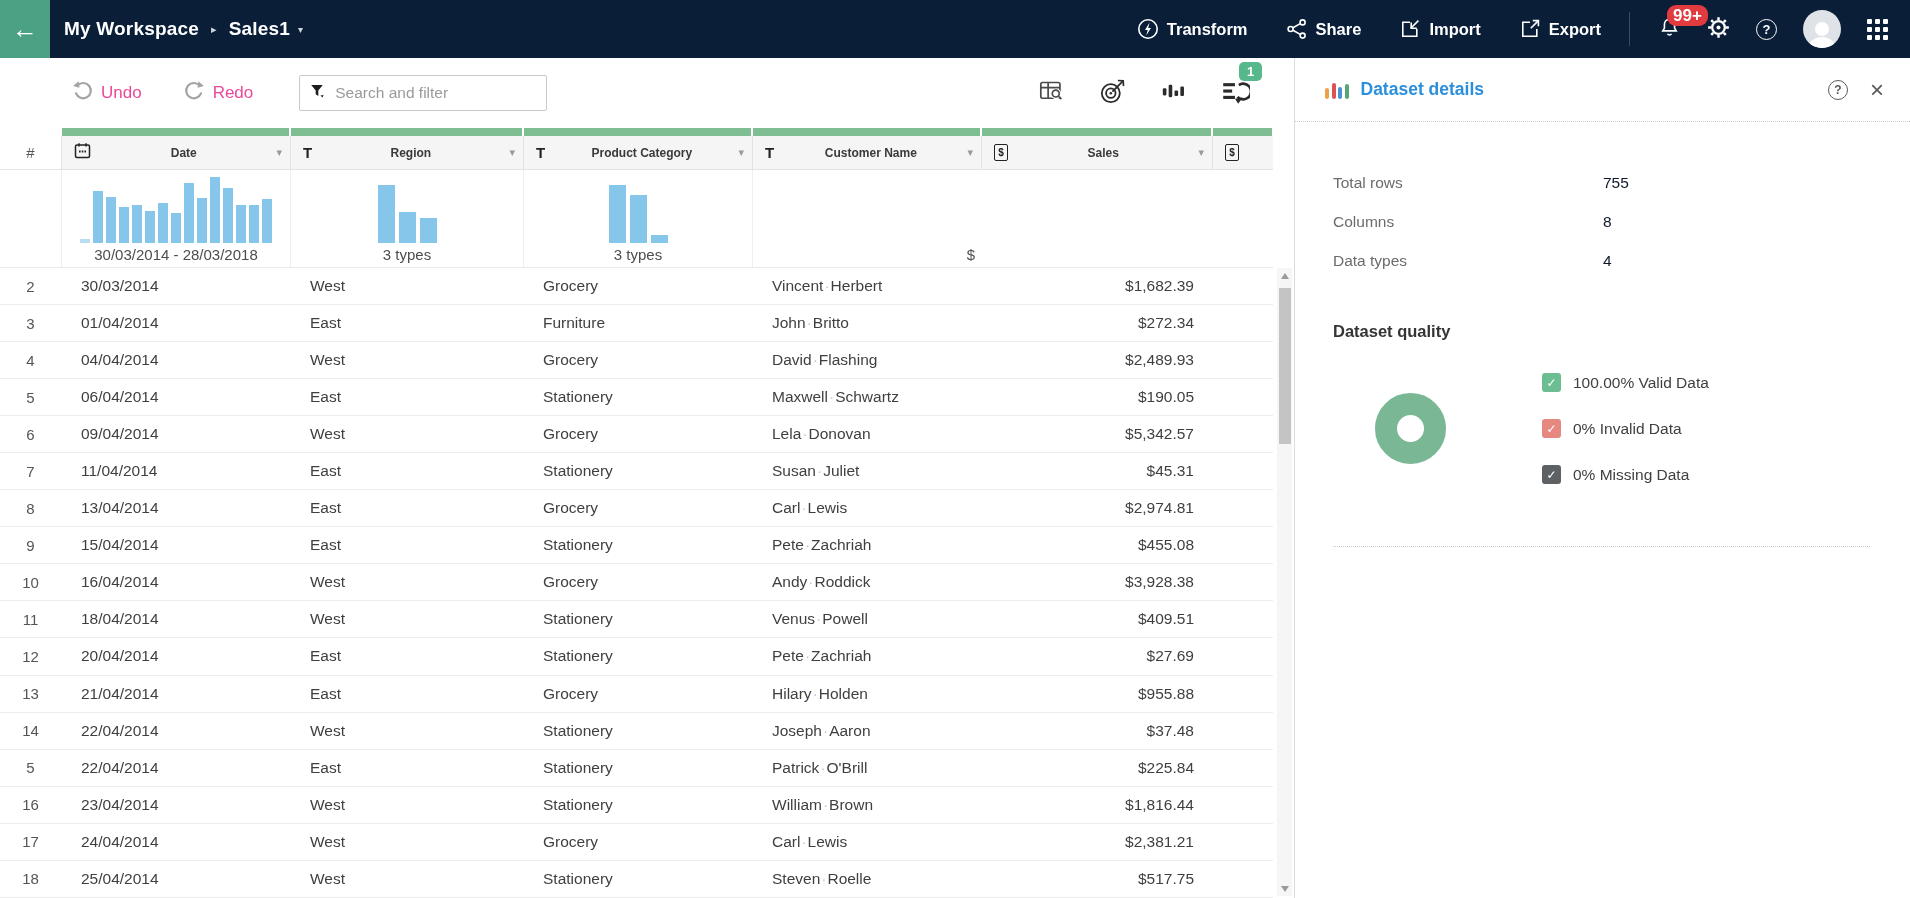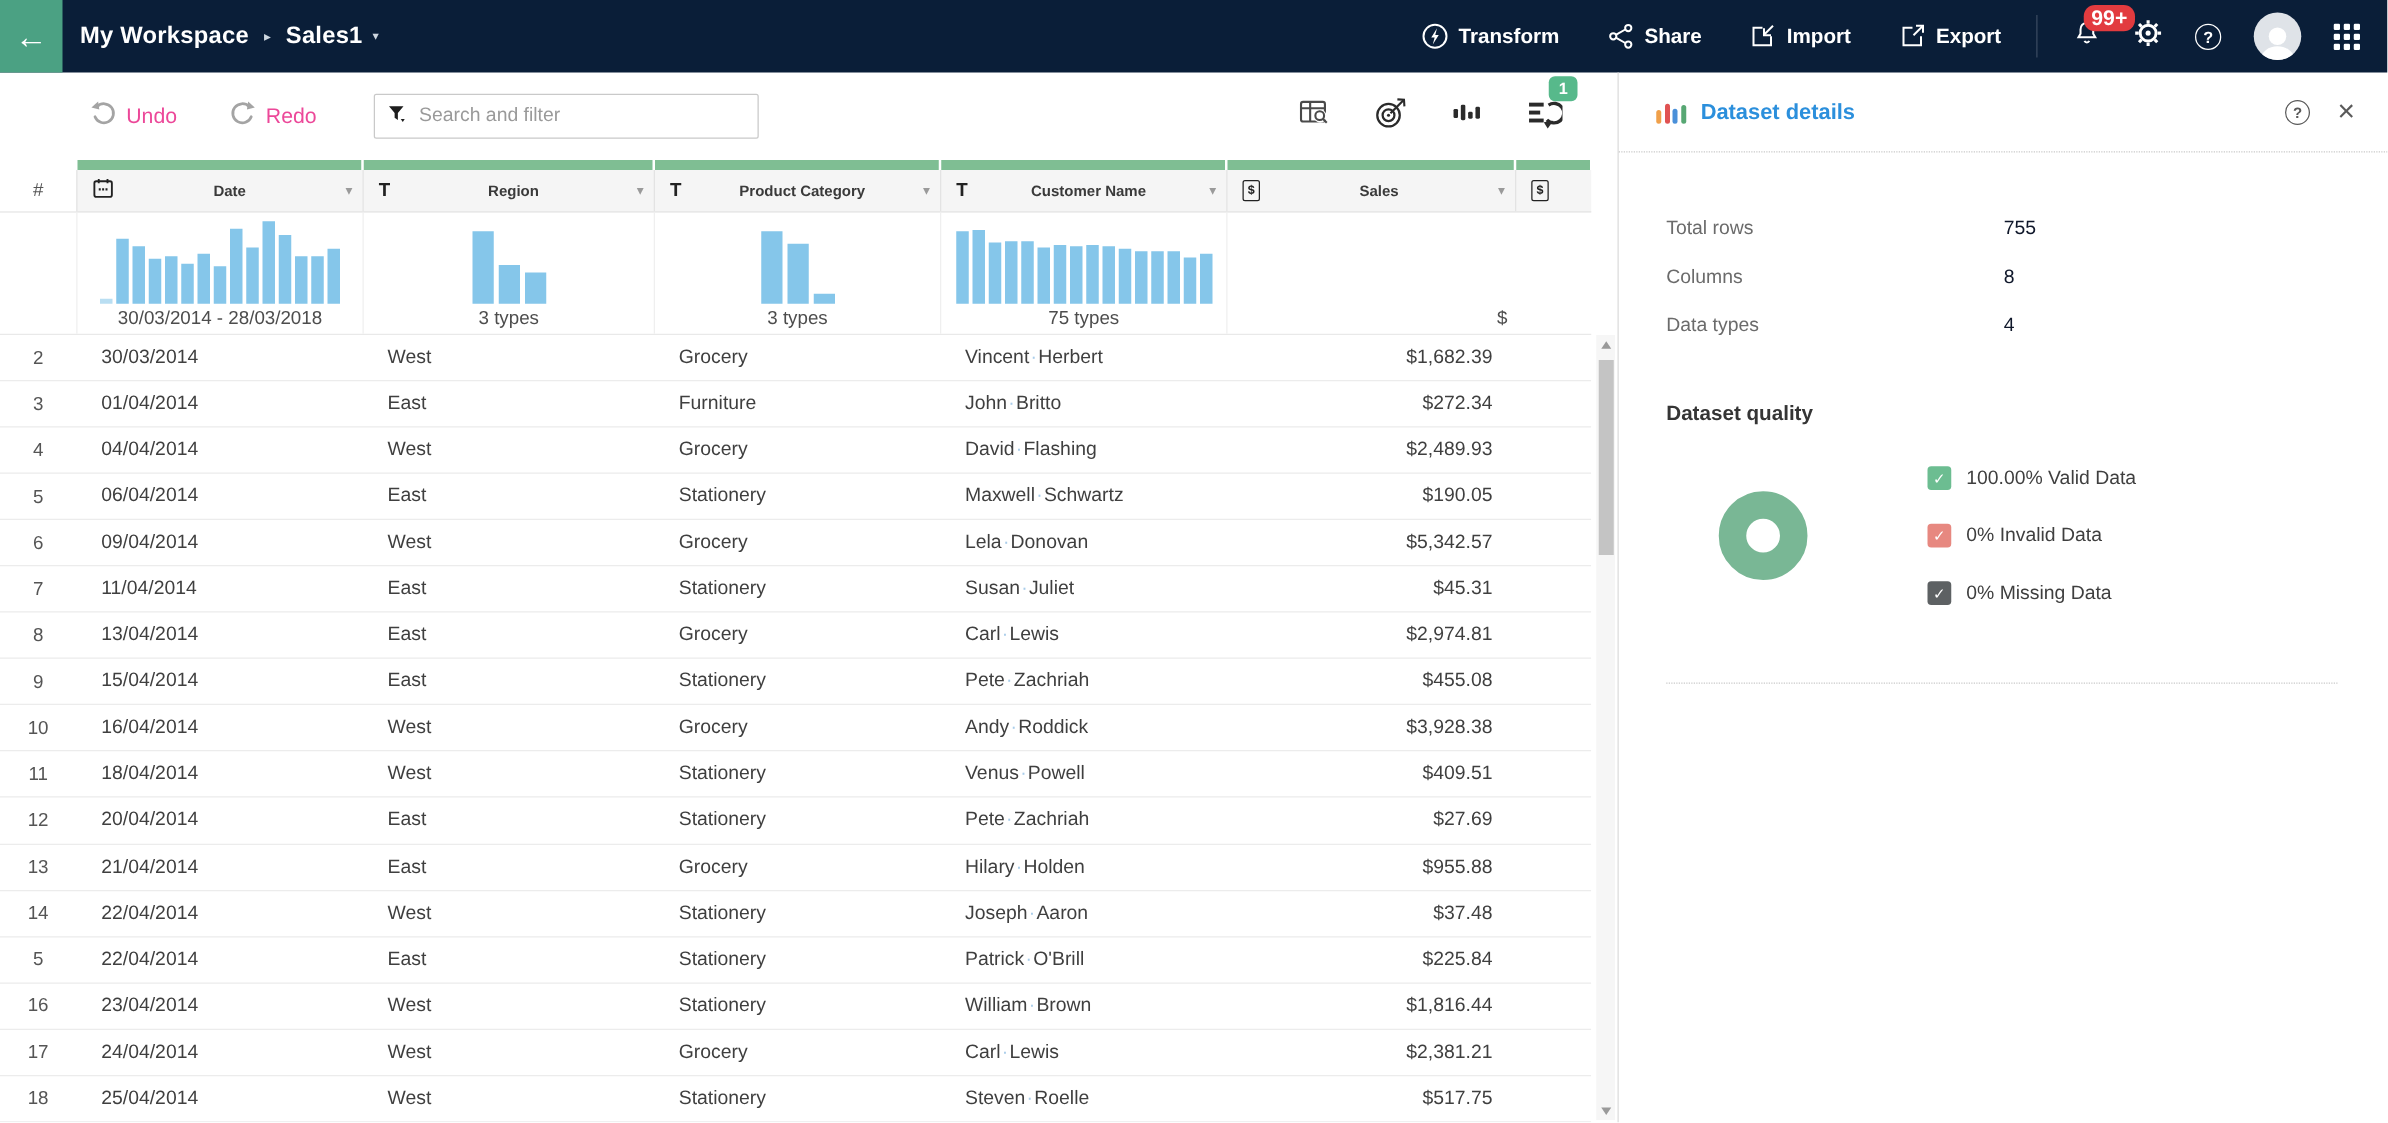--- a/index.html
+++ b/index.html
@@ -31,21 +31,21 @@
 
   
   .content { display:flex; height:840px; }
   .main { width:1294px; position:relative; }
   .panel { width:616px; border-left:1px solid #dcdcdc; }
 
   
   .toolbar { height:70px; display:flex; align-items:center; padding-left:72px; }
   .tb-btn { display:flex; align-items:center; gap:8px; color:#ec4899; font-size:17px; cursor:pointer; }
   .tb-btn + .tb-btn { margin-left:42px; }
-  .search-box { margin-left:46px; width:308px; height:36px; border:1px solid #c9c9c9; border-radius:2px;
+  .search-box { margin-left:46px; width:248px; height:36px; border:1px solid #c9c9c9; border-radius:2px;
     display:flex; align-items:center; padding:0 10px; gap:9px; background:#fff; }
   .search-box input { border:none; outline:none; font-size:15.5px; flex:1;
     font-family:"Liberation Sans",sans-serif; color:#333; }
   .search-box input::placeholder { color:#9a9a9a; }
   .tool-icons { margin-left:auto; margin-right:44px; display:flex; align-items:center; gap:34px; }
   .tool-icon { position:relative; cursor:pointer; }
   .badge1 { position:absolute; top:-16px; left:18px; background:#57b98b; color:#fff; font-size:13px;
     font-weight:700; border-radius:5px; padding:2px 8px; line-height:1.2; }
 
   
@@ -367,41 +367,20 @@
           </div>
           <div class="hist-cell">
             <div class="bars" style="gap: 4px;">
               <i style="width: 17px; height: 58px;"></i>
               <i style="width: 17px; height: 48px;"></i>
               <i style="width: 17px; height: 8px;"></i>
             </div>
             <div class="hist-cap">3 types</div>
           </div>
           <div class="hist-cell">
-            <div class="bars" style="gap: 3px;">
-              <i style="width: 10px; height: 58px;"></i>
-              <i style="width: 10px; height: 59px;"></i>
-              <i style="width: 10px; height: 49px;"></i>
-              <i style="width: 10px; height: 50px;"></i>
-              <i style="width: 10px; height: 50px;"></i>
-              <i style="width: 10px; height: 45px;"></i>
-              <i style="width: 10px; height: 47px;"></i>
-              <i style="width: 10px; height: 46px;"></i>
-              <i style="width: 10px; height: 47px;"></i>
-              <i style="width: 10px; height: 46px;"></i>
-              <i style="width: 10px; height: 44px;"></i>
-              <i style="width: 10px; height: 42px;"></i>
-              <i style="width: 10px; height: 42px;"></i>
-              <i style="width: 10px; height: 42px;"></i>
-              <i style="width: 10px; height: 37px;"></i>
-              <i style="width: 10px; height: 40px;"></i>
-            </div>
-            <div class="hist-cap">75 types</div>
-          </div>
-          <div class="hist-cell">
             <div class="bars" style="gap: 3px;"></div>
             <div class="hist-cap right">$</div>
           </div>
         </div>
       <div class="grid-rows" id="grid-rows">
           <div class="grid-row">
             <span class="rn">2</span>
             <span class="cell">30/03/2014</span>
             <span class="cell">West</span>
             <span class="cell">Grocery</span>

